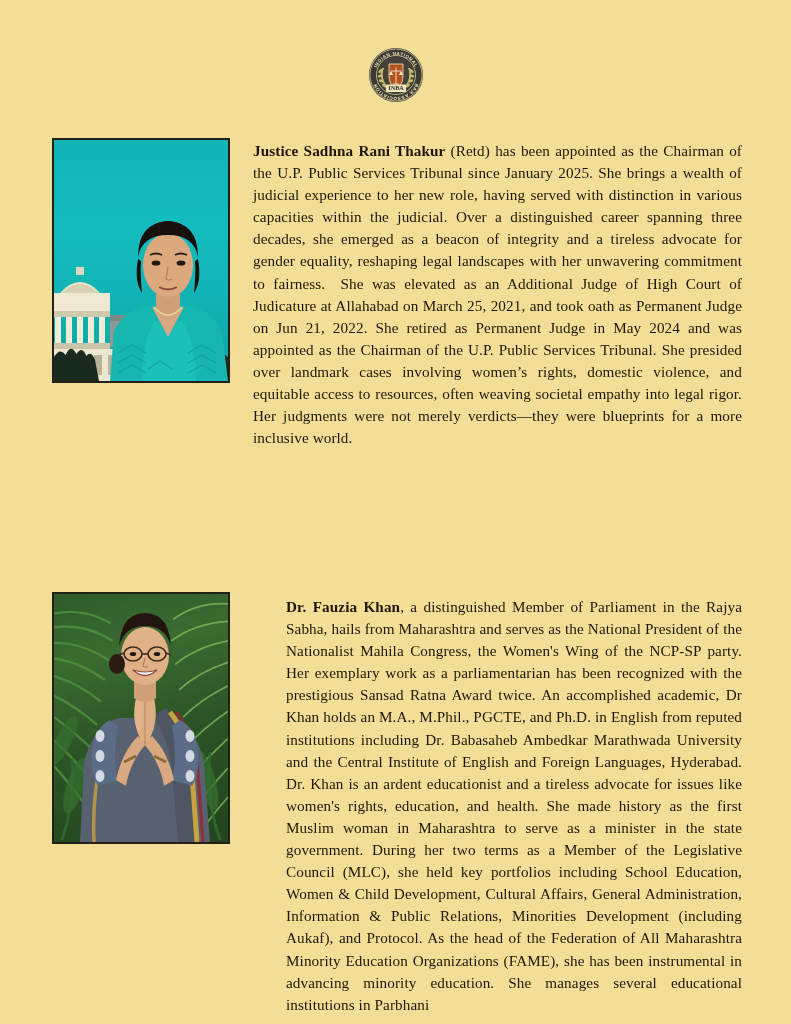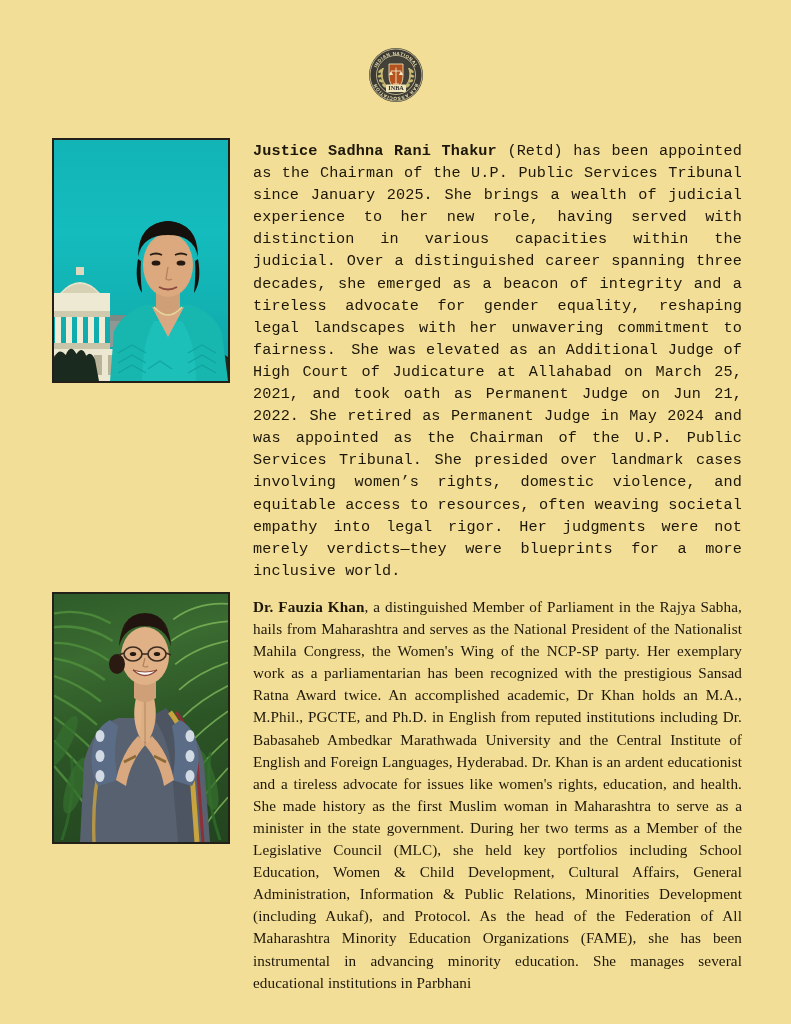--- a/index.html
+++ b/index.html
@@ -29,22 +29,22 @@
     height: 58px;
   }
   .logo-seal svg { display: block; }
 
   
   .bio {
     position: absolute;
     display: flex;
     align-items: flex-start;
   }
-  #bio-1 { left: 52px; top: 138px; width: 690px; font-family: Liberation Mono, monospace; }
-  #bio-2 { left: 52px; top: 592px; width: 690px; }
+  #bio-1 { left: 52px; top: 138px; width: 690px; }
+  #bio-2 { left: 52px; top: 592px; width: 690px; gap: 33px; }
 
   .photo-frame {
     flex: 0 0 auto;
     border: 2px solid #23201a;
     background: #23201a;
     box-sizing: border-box;
     overflow: hidden;
     position: relative;
   }
   #photo-1 { width: 178px; height: 245px; }

